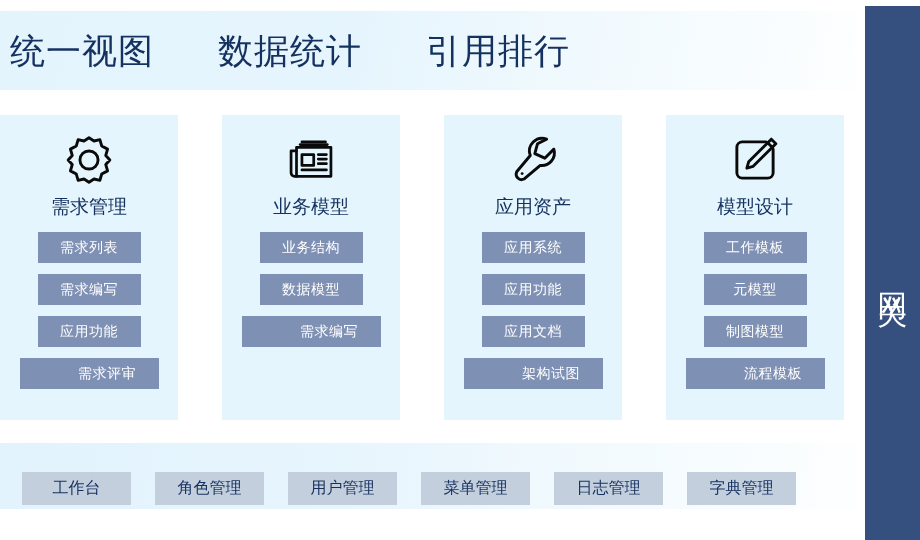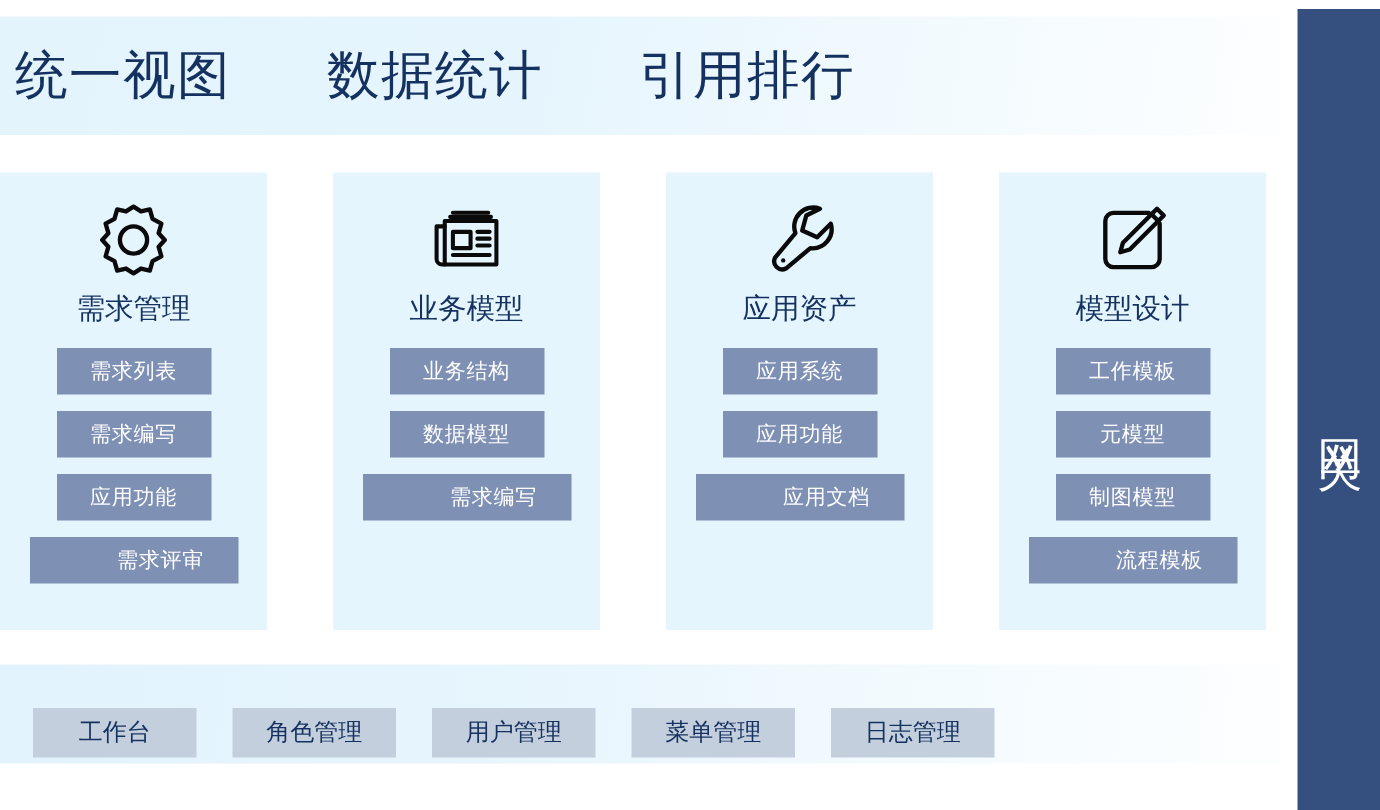--- a/index.html
+++ b/index.html
@@ -242,20 +242,21 @@
           <svg width="58" height="58" viewBox="0 0 64 64" fill="none" stroke="#0a0a0a" stroke-width="3.2" stroke-linejoin="round" stroke-linecap="round">
             <path d="M47 9 a14 14 0 0 0 -18 18 L14 45 a6 6 0 0 0 8 8 L40 38 a14 14 0 0 0 15 -18 L45 30 L34 25 L37 14 Z"></path>
             <circle cx="20" cy="47" r="1.6" fill="#0a0a0a" stroke="none"></circle>
           </svg>
         </div>
         <div class="card-title">应用资产</div>
         <div class="card-buttons">
           <div class="card-btn">应用系统</div>
           <div class="card-btn">应用功能</div>
           <div class="card-btn">应用文档</div>
+          <div class="card-btn">架构试图</div>
         </div>
       </div>
 
       <div class="card">
         <div class="card-icon">
           <svg width="58" height="58" viewBox="0 0 64 64" fill="none" stroke="#0a0a0a" stroke-width="3.2" stroke-linejoin="round" stroke-linecap="round">
             <path d="M44 12 H18 a6 6 0 0 0 -6 6 V46 a6 6 0 0 0 6 6 H46 a6 6 0 0 0 6 -6 V20"></path>
             <path d="M50 9 L55 14 L30 39 L23 41 L25 34 Z"></path>
             <path d="M46 13 L51 18"></path>
           </svg>
@@ -271,20 +272,21 @@
 
     </div>
 
     <div class="bottom-band">
       <div class="bottom-list">
         <div class="bottom-btn">工作台</div>
         <div class="bottom-btn">角色管理</div>
         <div class="bottom-btn">用户管理</div>
         <div class="bottom-btn">菜单管理</div>
         <div class="bottom-btn">日志管理</div>
+        <div class="bottom-btn">字典管理</div>
       </div>
     </div>
 
   </div>
 
   <div class="gateway-rail">
     <div class="gateway-inner">
       <div class="gateway-text">网关</div>
     </div>
   </div>

